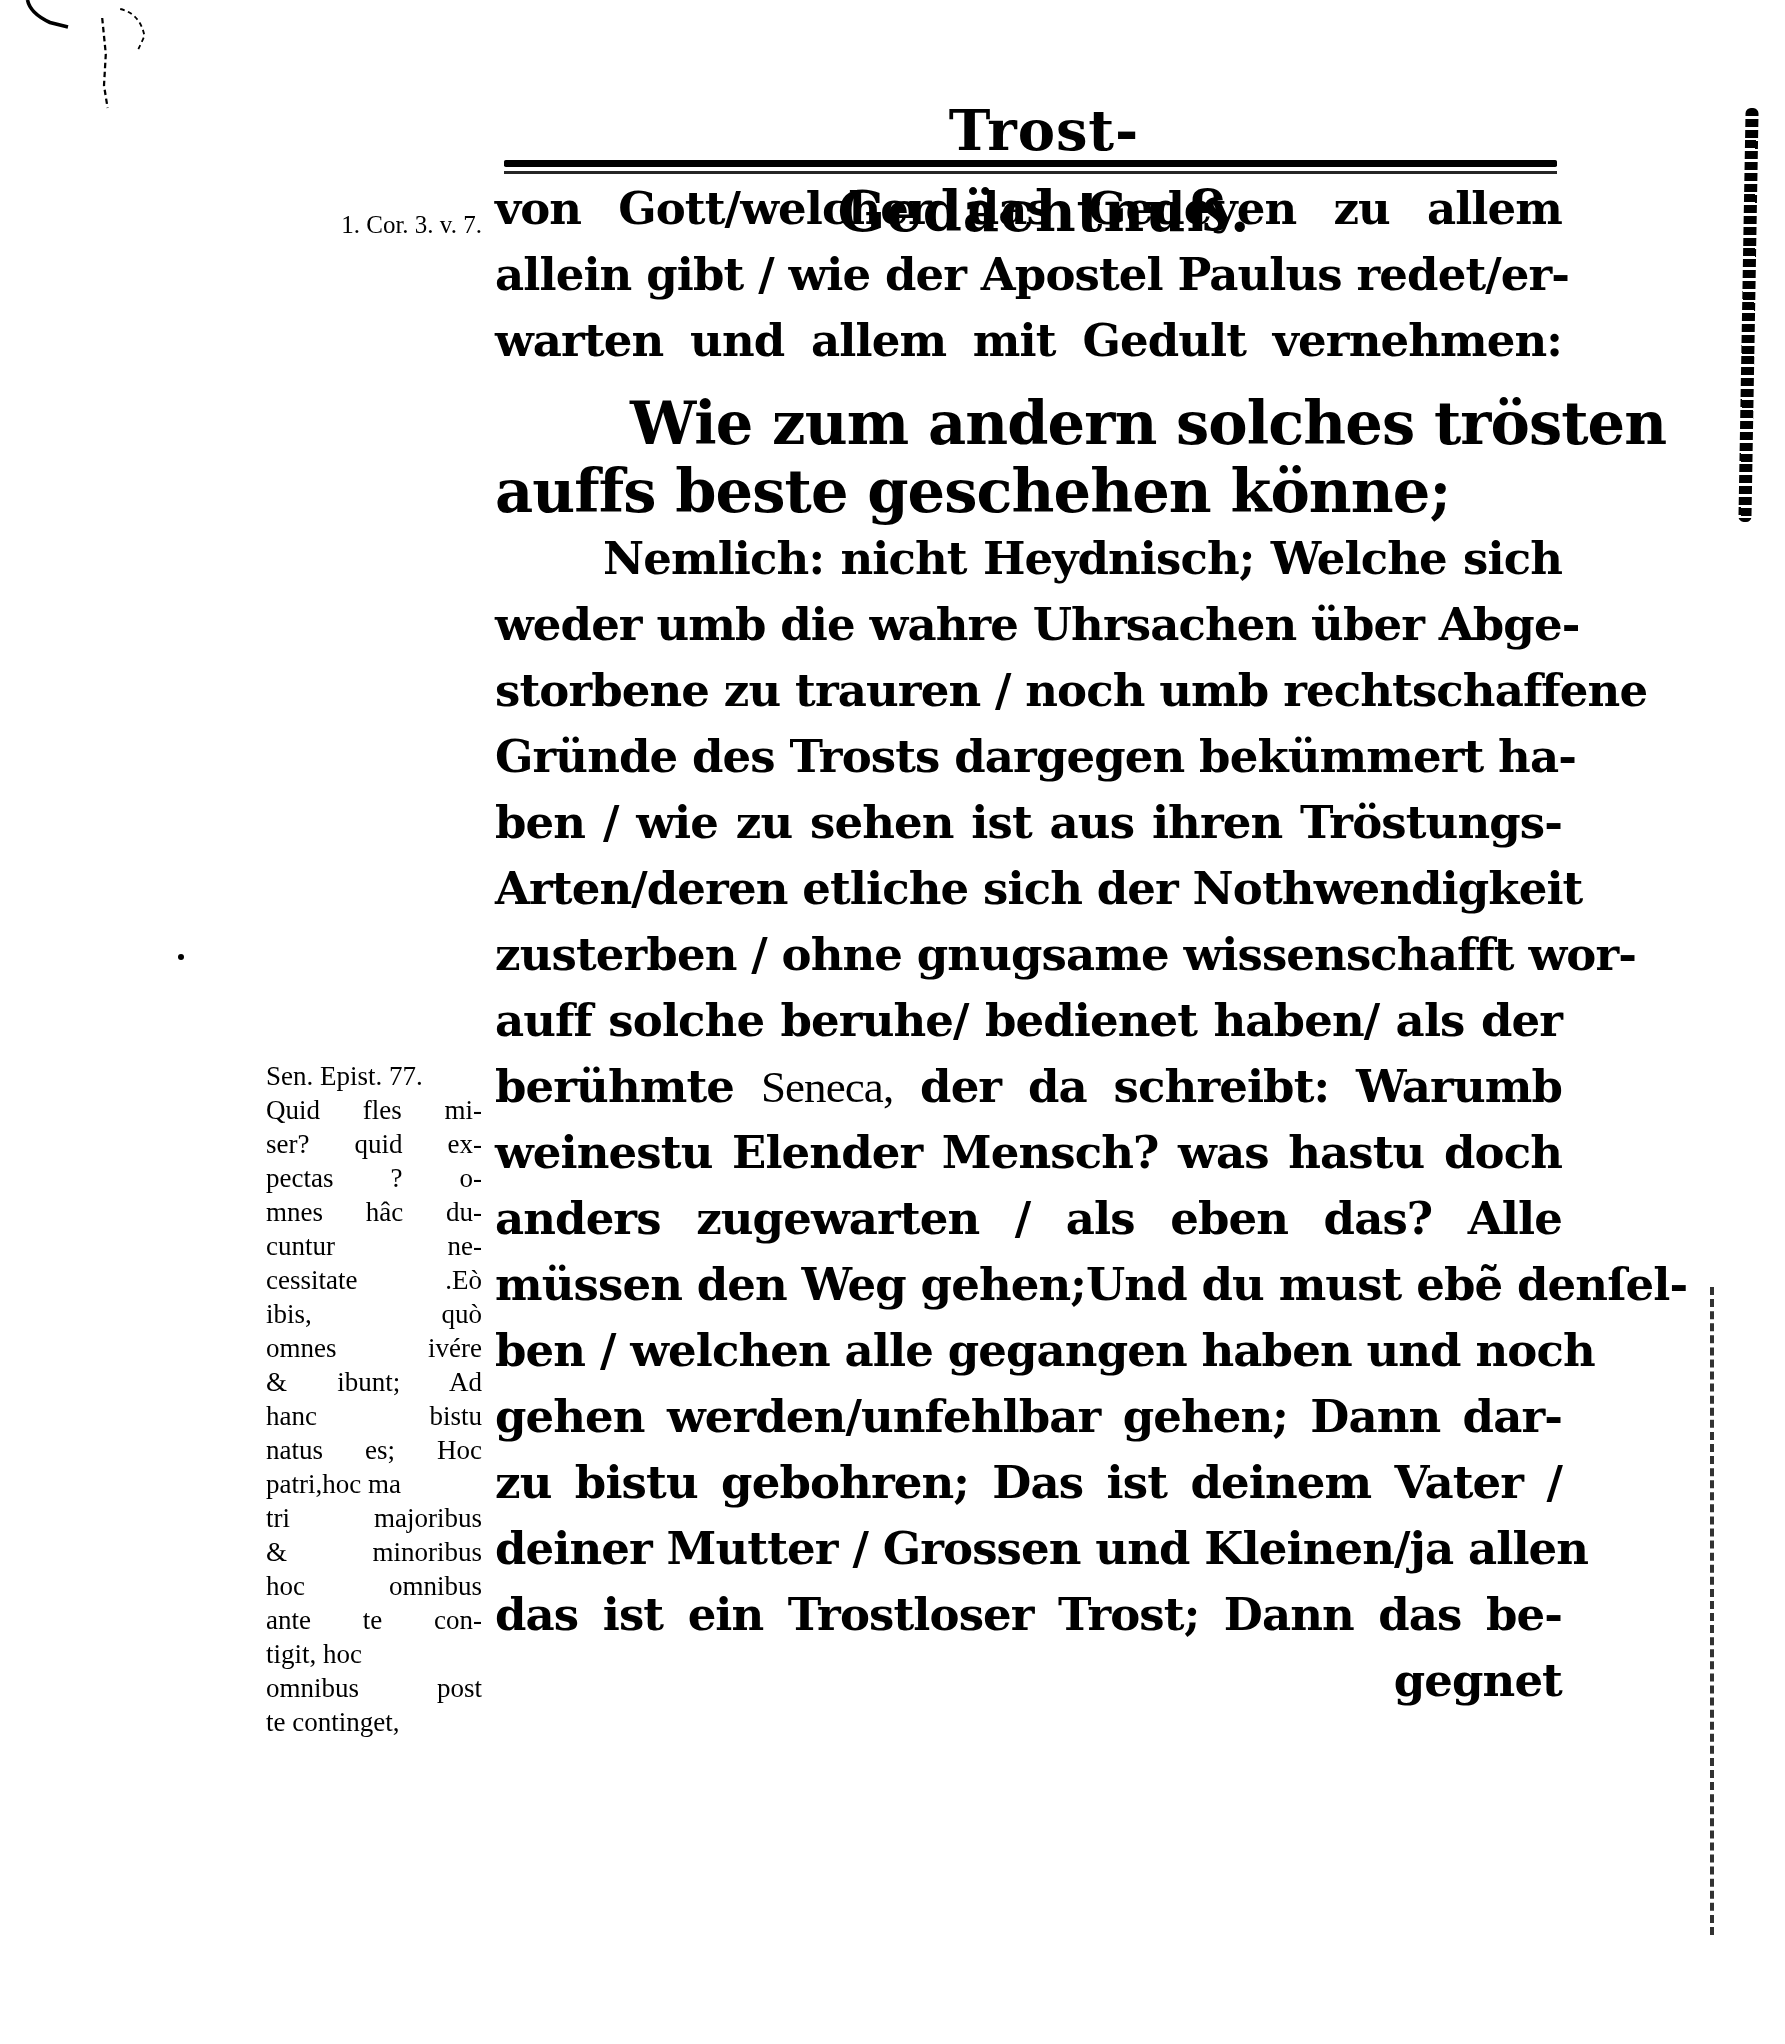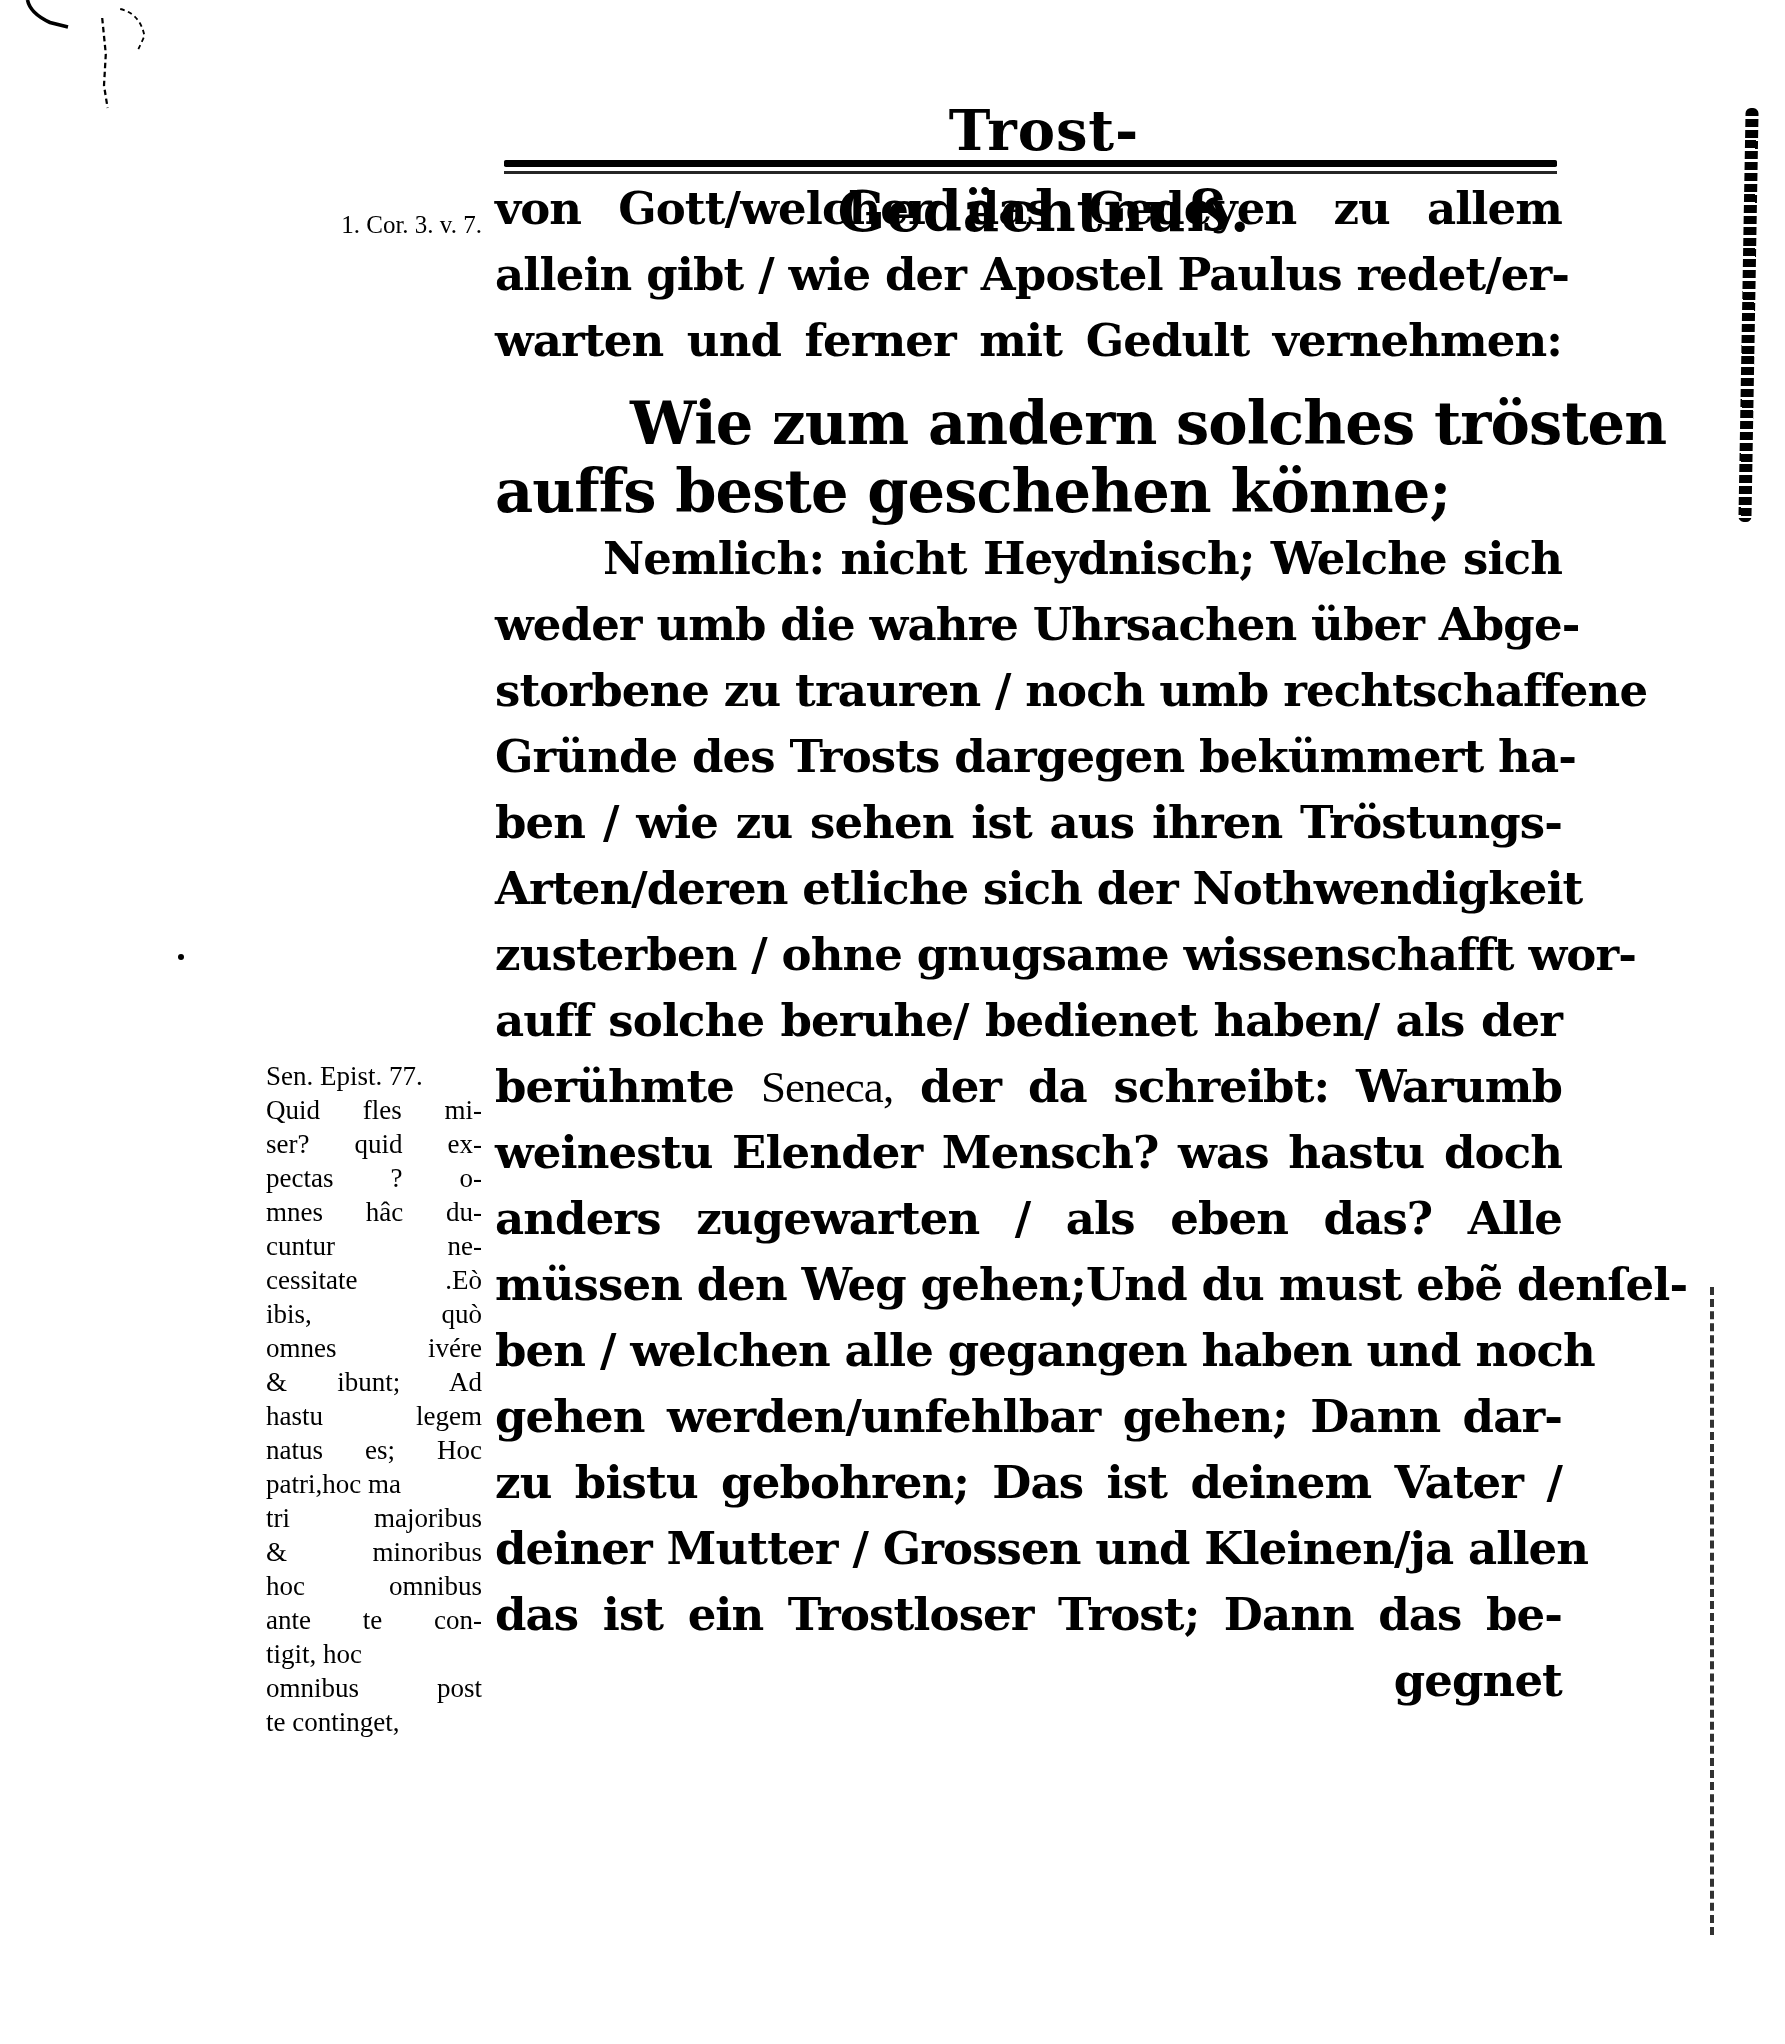--- a/index.html
+++ b/index.html
@@ -86,36 +86,36 @@
   <div class="mline left">Sen. Epist. 77.</div>
   <div class="mline">Quid fles mi-</div>
   <div class="mline">ser? quid ex-</div>
   <div class="mline">pectas ? o-</div>
   <div class="mline">mnes hâc du-</div>
   <div class="mline">cuntur ne-</div>
   <div class="mline">cessitate .Eò</div>
   <div class="mline">ibis, quò</div>
   <div class="mline">omnes ivére</div>
   <div class="mline">&amp; ibunt; Ad</div>
-  <div class="mline">hastu legem</div>
+  <div class="mline">hanc bistu</div>
   <div class="mline">natus es; Hoc</div>
   <div class="mline left">patri,hoc ma</div>
   <div class="mline">tri majoribus</div>
   <div class="mline">&amp; minoribus</div>
   <div class="mline">hoc omnibus</div>
   <div class="mline">ante te con-</div>
   <div class="mline left">tigit, hoc</div>
   <div class="mline">omnibus post</div>
   <div class="mline left">te continget,</div>
 </div>
 
 <div class="main-text">
   <div class="line">von Gott/welcher das Gedeyen zu allem</div>
   <div class="line">allein gibt / wie der Apostel Paulus redet/er-</div>
-  <div class="line">warten und ferner mit Gedult vernehmen:</div>
+  <div class="line">warten und allem mit Gedult vernehmen:</div>
   <div class="line large indent">Wie zum andern solches trösten</div>
   <div class="line large no-justify">auffs beste geschehen könne;</div>
   <div class="line indent-small">Nemlich: nicht Heydnisch; Welche sich</div>
   <div class="line">weder umb die wahre Uhrsachen über Abge-</div>
   <div class="line">storbene zu trauren / noch umb rechtschaffene</div>
   <div class="line">Gründe des Trosts dargegen bekümmert ha-</div>
   <div class="line">ben / wie zu sehen ist aus ihren Tröstungs-</div>
   <div class="line">Arten/deren etliche sich der Nothwendigkeit</div>
   <div class="line">zusterben / ohne gnugsame wissenschafft wor-</div>
   <div class="line">auff solche beruhe/ bedienet haben/ als der</div>

